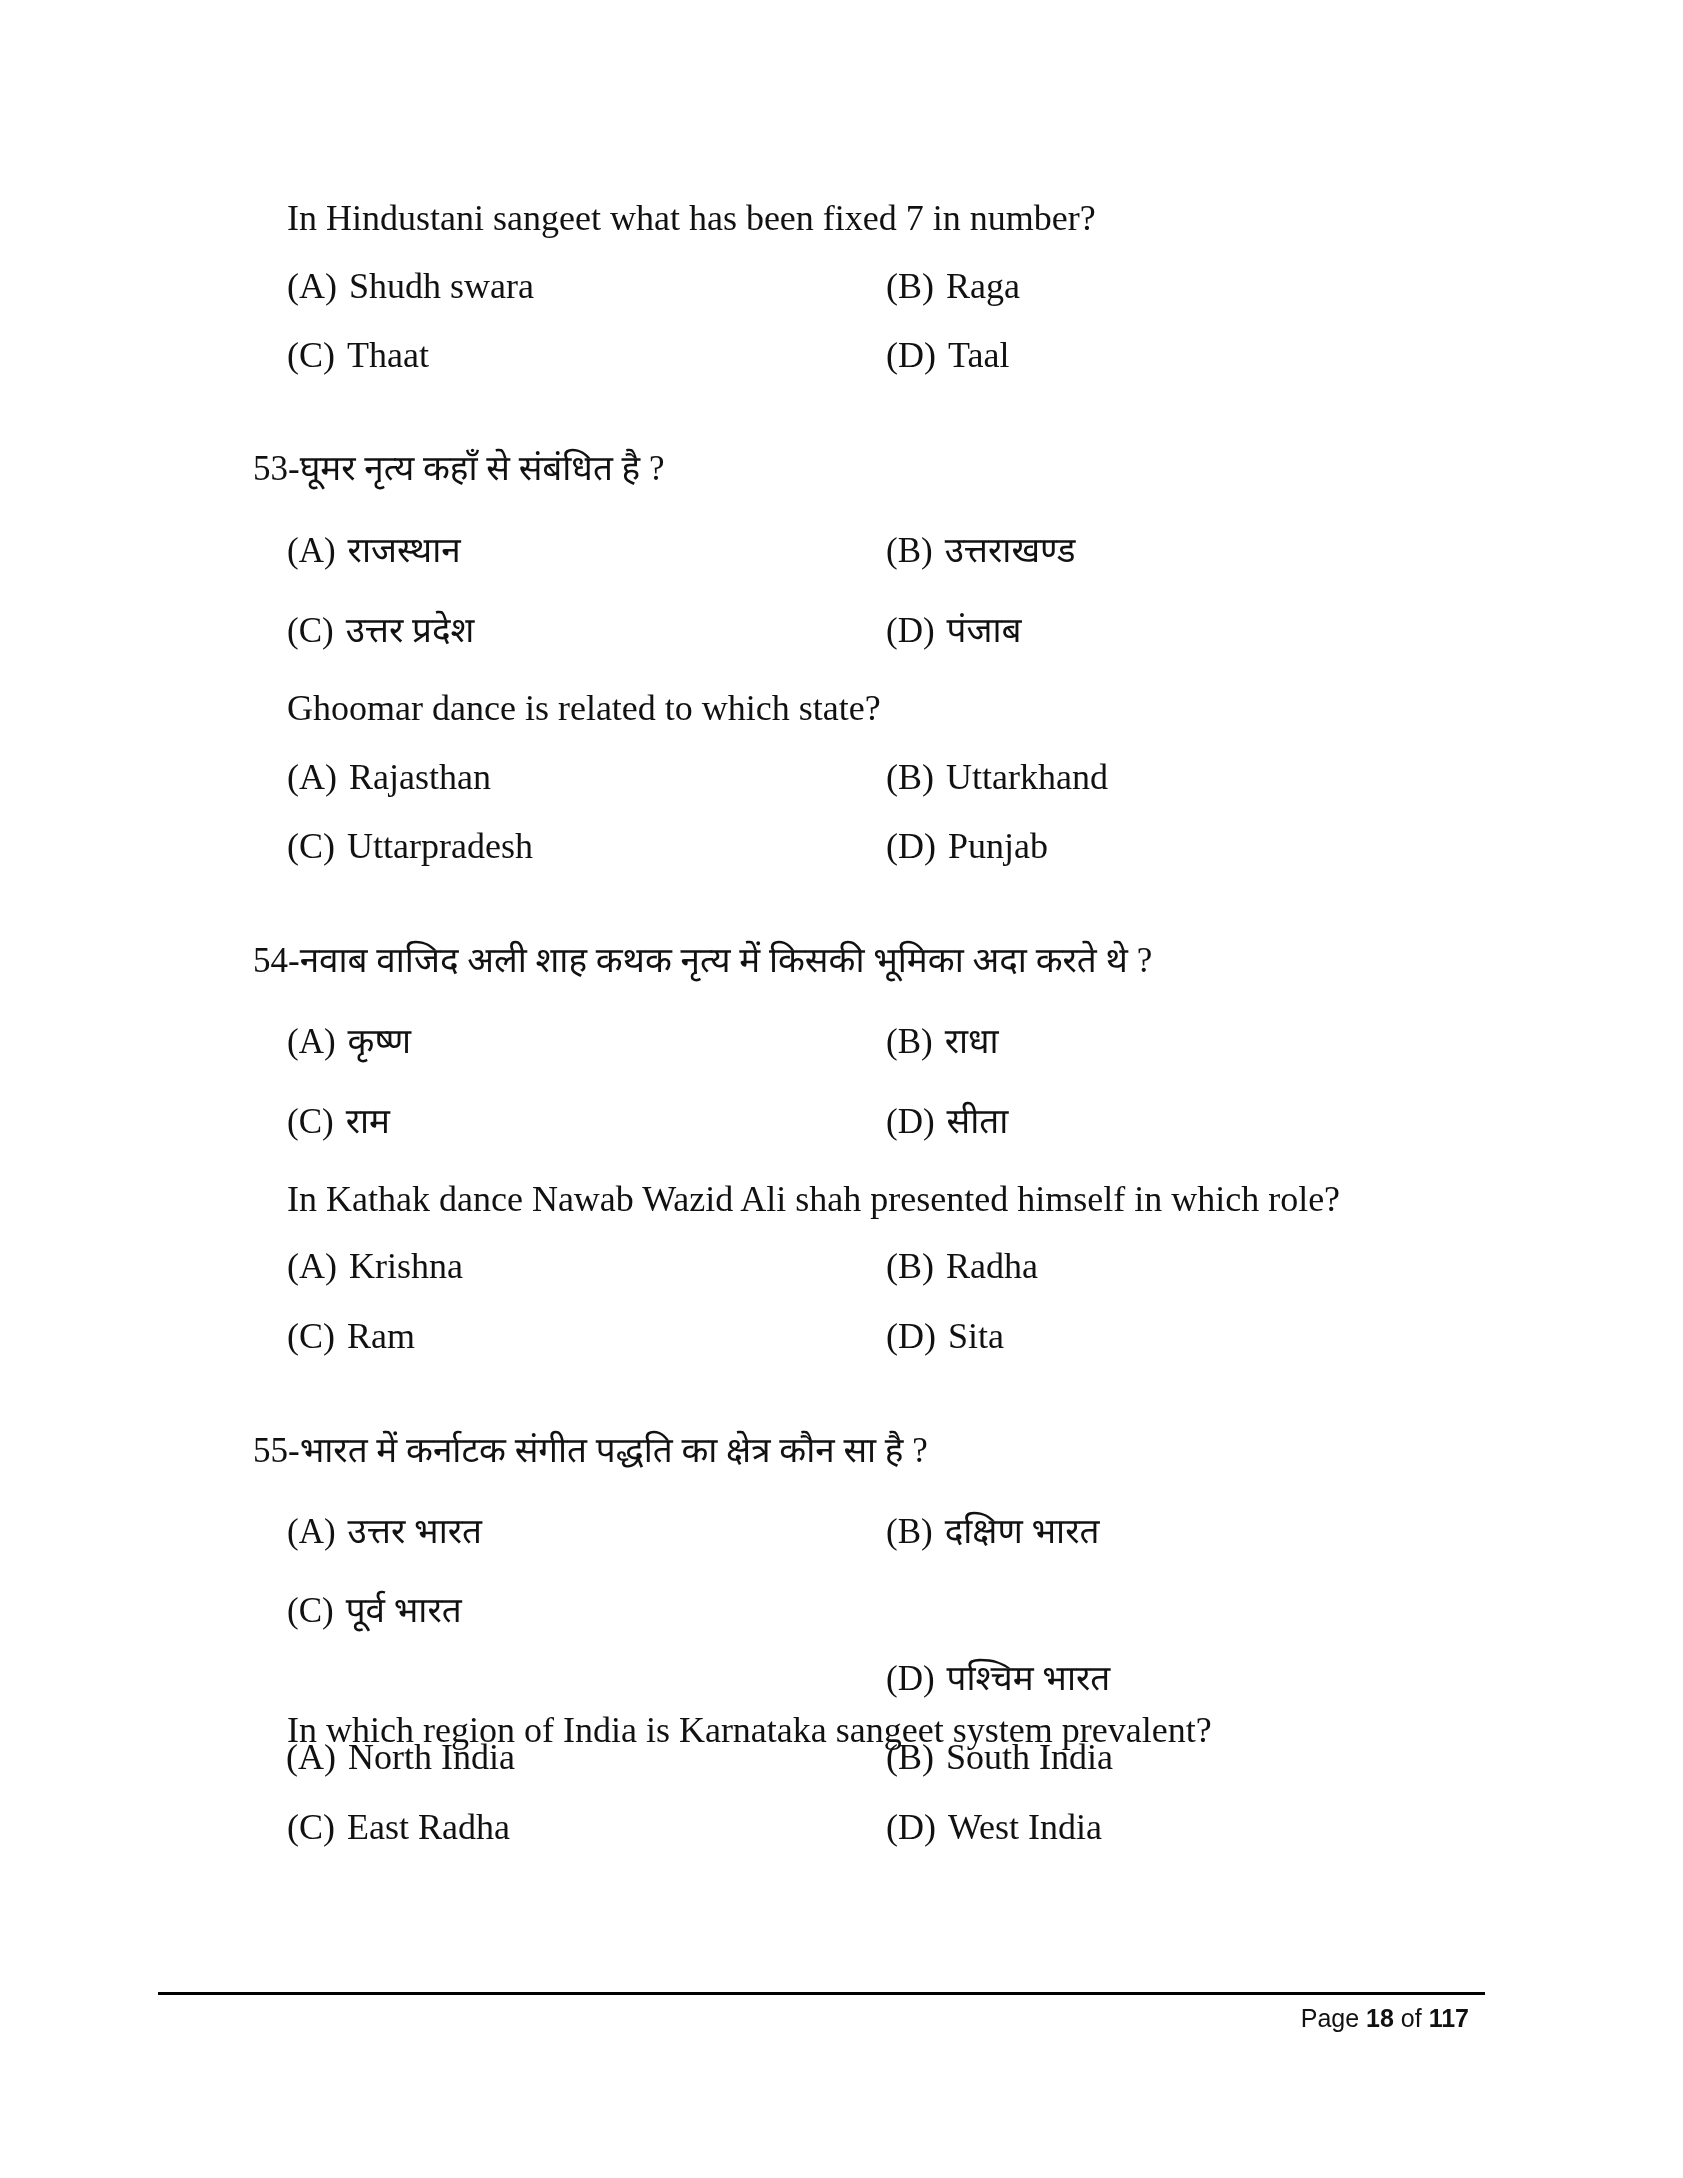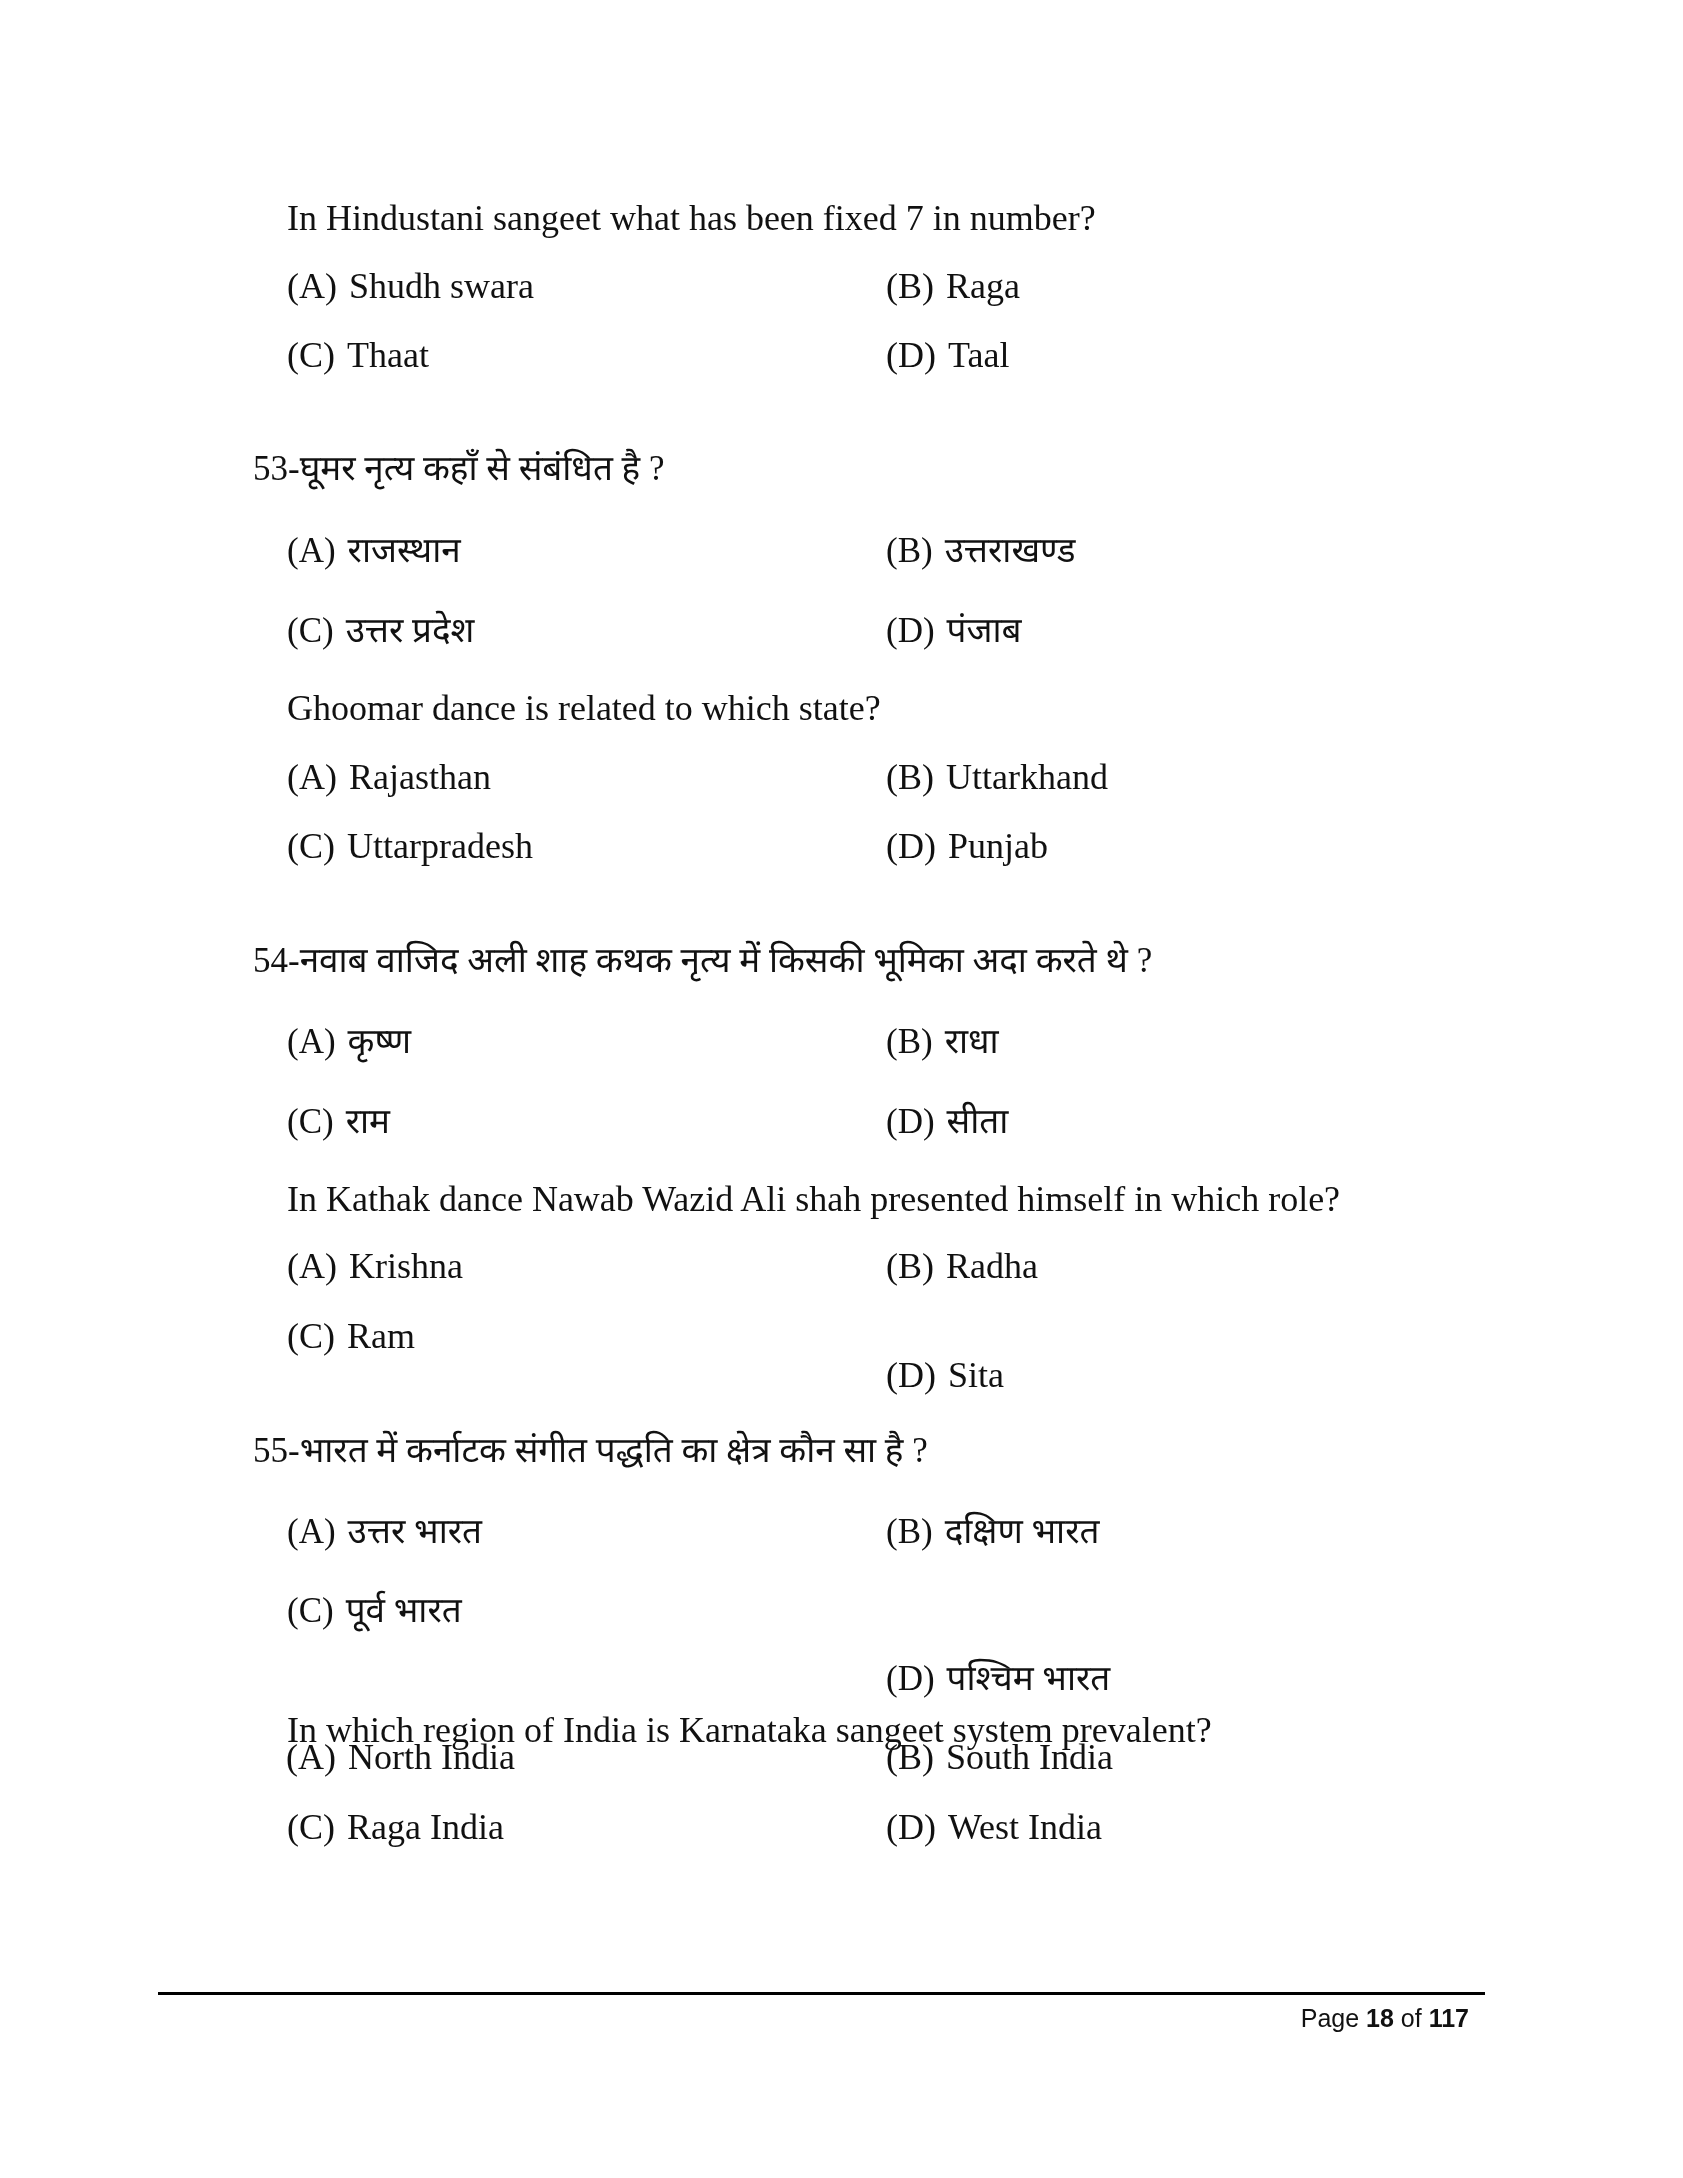--- a/index.html
+++ b/index.html
@@ -35,32 +35,32 @@
 <div class="line hi" style="left:253px;top:943px;">54-नवाब वाजिद अली शाह कथक नृत्य में किसकी भूमिका अदा करते थे ?</div>
 <div class="line hi" style="left:287px;top:1024px;"><span class="opt-label">(A)</span><span>कृष्ण</span></div>
 <div class="line hi" style="left:886px;top:1024px;"><span class="opt-label">(B)</span><span>राधा</span></div>
 <div class="line hi" style="left:287px;top:1104px;"><span class="opt-label">(C)</span><span>राम</span></div>
 <div class="line hi" style="left:886px;top:1104px;"><span class="opt-label">(D)</span><span>सीता</span></div>
 
 <div class="line" style="left:287px;top:1181px;text-align:right;">In Kathak dance Nawab Wazid Ali shah presented himself in which role?</div>
 <div class="line" style="left:287px;top:1248px;"><span class="opt-label">(A)</span><span>Krishna</span></div>
 <div class="line" style="left:886px;top:1248px;"><span class="opt-label">(B)</span><span>Radha</span></div>
 <div class="line" style="left:287px;top:1318px;"><span class="opt-label">(C)</span><span>Ram</span></div>
-<div class="line" style="left:886px;top:1318px;margin-top:39px;"><span class="opt-label">(D)</span><span>Sita</span></div>
+<div class="line" style="left:886px;top:1318px;"><span class="opt-label">(D)</span><span>Sita</span></div>
 
 <div class="line hi" style="left:253px;top:1433px;">55-भारत में कर्नाटक संगीत पद्धति का क्षेत्र कौन सा है ?</div>
 <div class="line hi" style="left:287px;top:1514px;"><span class="opt-label">(A)</span><span>उत्तर भारत</span></div>
 <div class="line hi" style="left:886px;top:1514px;"><span class="opt-label">(B)</span><span>दक्षिण भारत</span></div>
 <div class="line hi" style="left:287px;top:1593px;"><span class="opt-label">(C)</span><span>पूर्व भारत</span></div>
 <div class="line hi" style="left:886px;top:1661px;"><span class="opt-label">(D)</span><span>पश्चिम भारत</span></div>
 
 <div class="line" style="left:287px;top:1671px;margin-top:41px;">In which region of India is Karnataka sangeet system prevalent?</div>
 <div class="line" style="left:286px;top:1739px;text-align:center;"><span class="opt-label">(A)</span><span>North India</span></div>
 <div class="line" style="left:886px;top:1739px;"><span class="opt-label">(B)</span><span>South India</span></div>
-<div class="line" style="left:287px;top:1809px;"><span class="opt-label">(C)</span><span>Raga India</span></div>
+<div class="line" style="left:287px;top:1809px;"><span class="opt-label">(C)</span><span>East Radha</span></div>
 <div class="line" style="left:886px;top:1809px;"><span class="opt-label">(D)</span><span>West India</span></div>
 
 <div class="rule"></div>
 <div class="footer">
   <span>Page</span>
   <b>18</b>
   <span>of</span>
   <b>117</b>
 </div>
 

